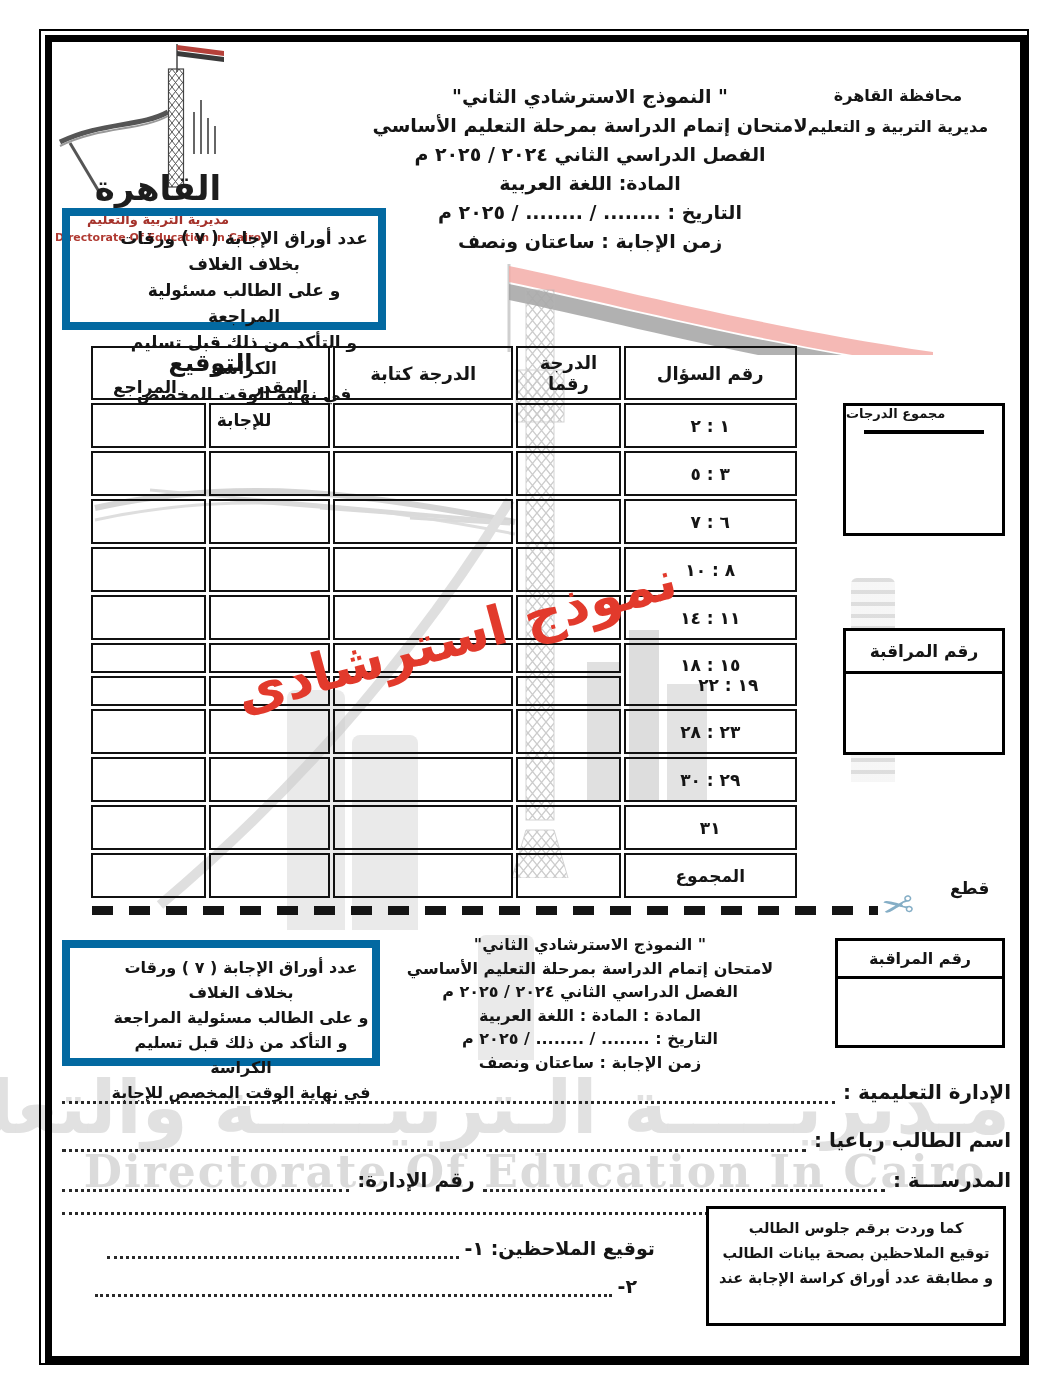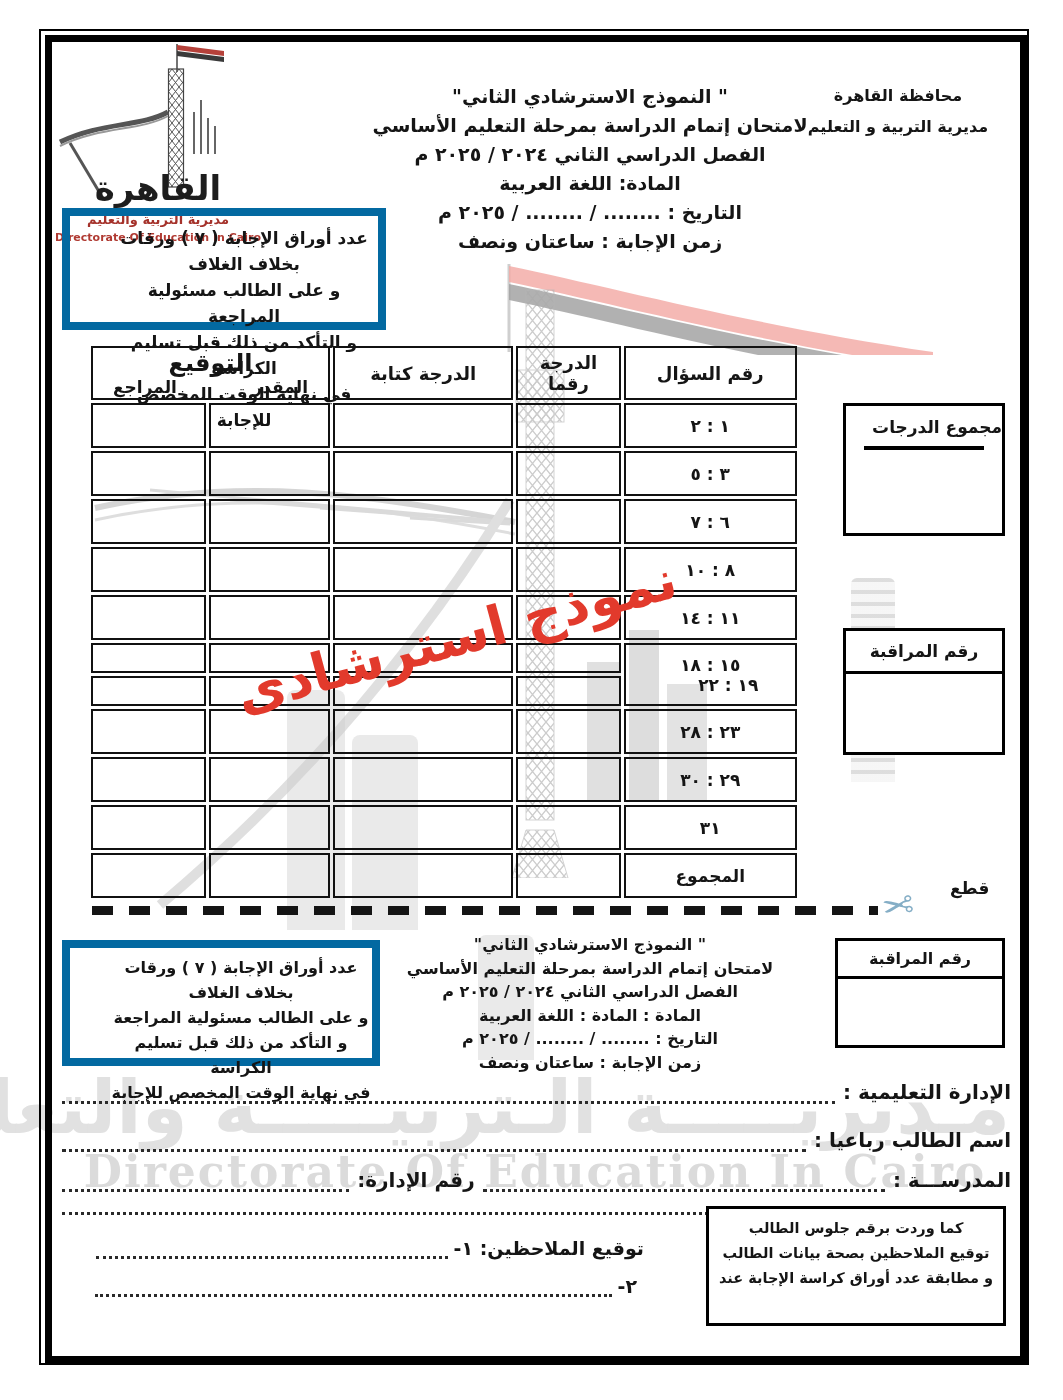--- a/index.html
+++ b/index.html
@@ -41,21 +41,21 @@
   .score th { height:50px; font-size:18px; }
   .score td { font-size:17px; }
   tr.rh td { height:41px; }
   tr.rhs td { height:26px; }
   .sig-top { font-size:24px; }
   .sig-sub { display:flex; justify-content:space-between; padding:0 20px; font-size:17px; }
   .q2 { display:block;padding-left:36px; }
 
   
   .total-box { position:absolute; left:843px; top:403px; width:162px; height:133px; border:3px solid #000;
-    z-index:2; background:#fff; text-align:right; font-weight:bold; font-size:17px; padding-top:11px; box-sizing:border-box; }
+    z-index:2; background:#fff; text-align:left; font-weight:bold; font-size:13px; box-sizing:border-box; }
   .total-box .bar { width:120px; height:4px; background:#000; margin:9px auto 0; }
   .monitor { position:absolute; border:3px solid #000; background:#fff; z-index:2; box-sizing:border-box; }
   .monitor .m-title { border-bottom:3px solid #000; text-align:center; font-weight:bold; font-size:17px; padding:10px 0; }
   .monitor-top { left:843px; top:628px; width:162px; height:127px; }
   .monitor-bottom { left:835px; top:938px; width:170px; height:110px; }
   .monitor-bottom .m-title { padding:8px 0; font-size:16px; }
 
   .red-wm { position:absolute; left:292px; top:597px; width:390px; text-align:center; font-size:54px;
     font-weight:bold; color:#e23a2c; transform:rotate(-15deg); white-space:nowrap; z-index:4; letter-spacing:1px; }
 
@@ -74,21 +74,21 @@
     font-size:20px; z-index:3; direction:rtl; }
   .dots { flex:1; border-bottom:3.5px dotted #2a2a2a; height:20px; }
   .dots-a { flex:1.4; }
   .dots-b { flex:1; }
   .f1 { right:52px; left:62px; top:1080px; }
   .f2 { right:52px; left:62px; top:1128px; }
   .f3 { right:52px; left:62px; top:1168px; }
   .f4 { right:60px; left:62px; top:1192px; }
   .obs { position:absolute; display:flex; align-items:flex-end; gap:6px; font-weight:bold; font-size:19px;
     direction:rtl; z-index:3; }
-  .obs1 { left:96px; width:548px; top:1236px; }
+  .obs1 { left:107px; width:548px; top:1236px; }
   .obs2 { left:95px; width:542px; top:1274px; }
 
   .certify { position:absolute; left:706px; top:1206px; width:300px; height:120px; border:3px solid #000;
     text-align:center; font-weight:bold; font-size:14.5px; line-height:25px; padding-top:7px;
     box-sizing:border-box; background:#fff; z-index:3; }
 </style>
 </head>
 <body>
 
 <div class="page">

